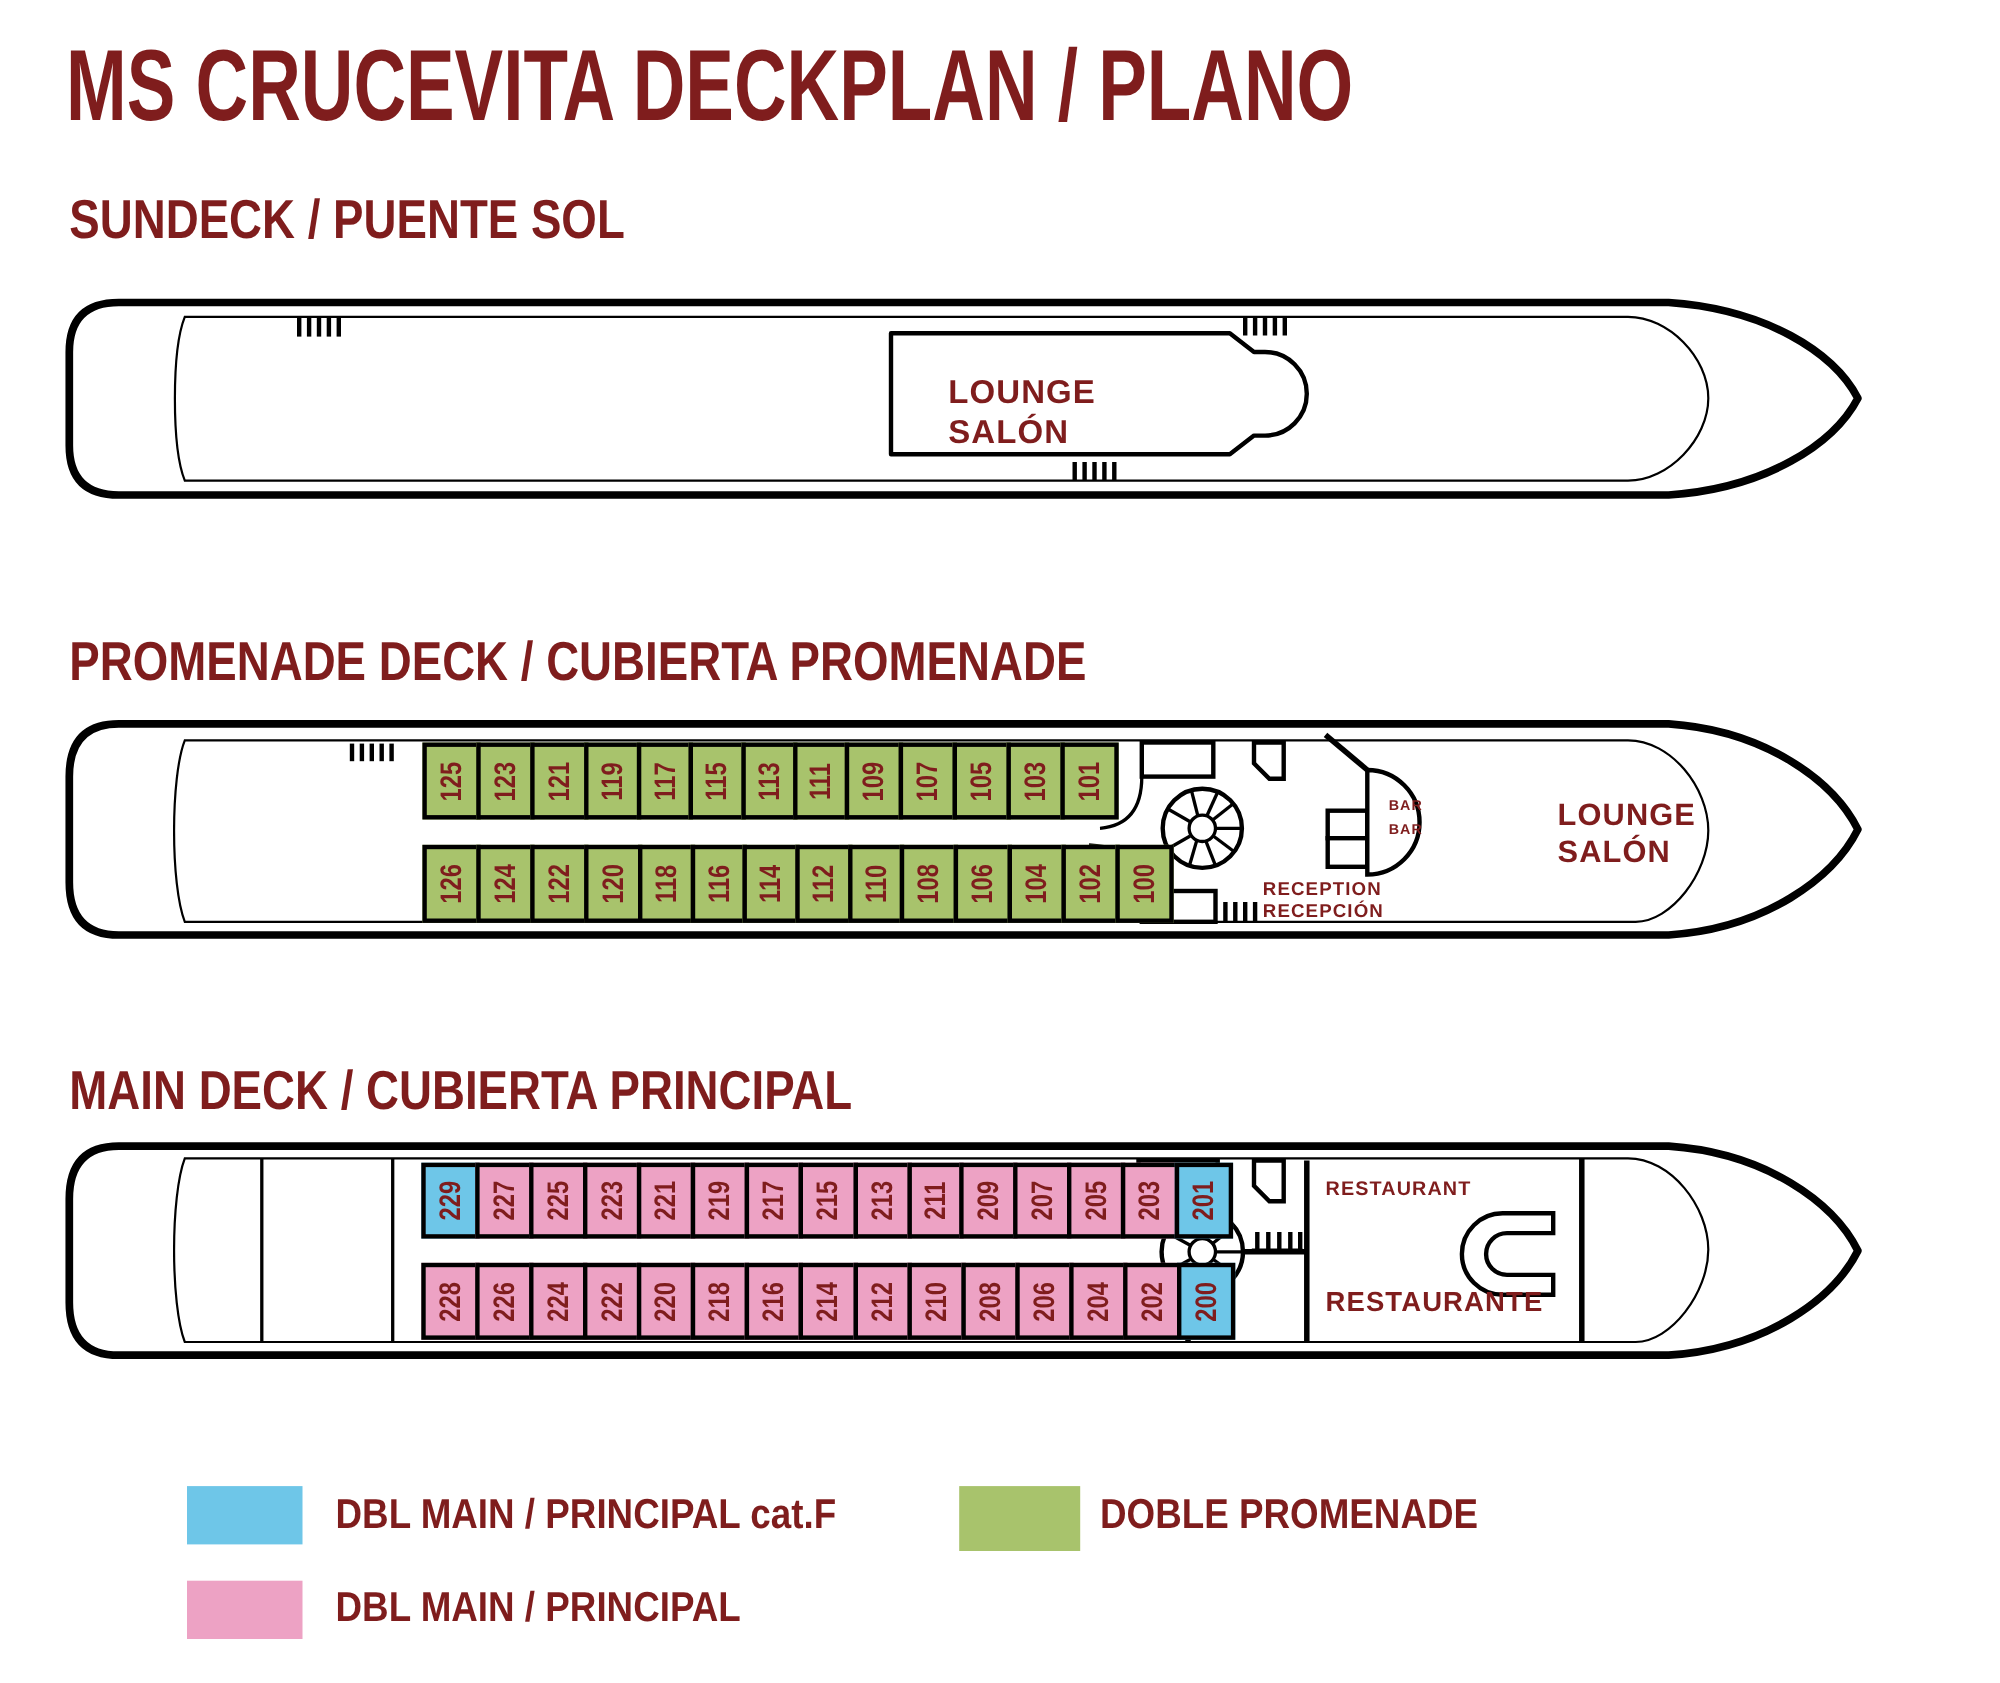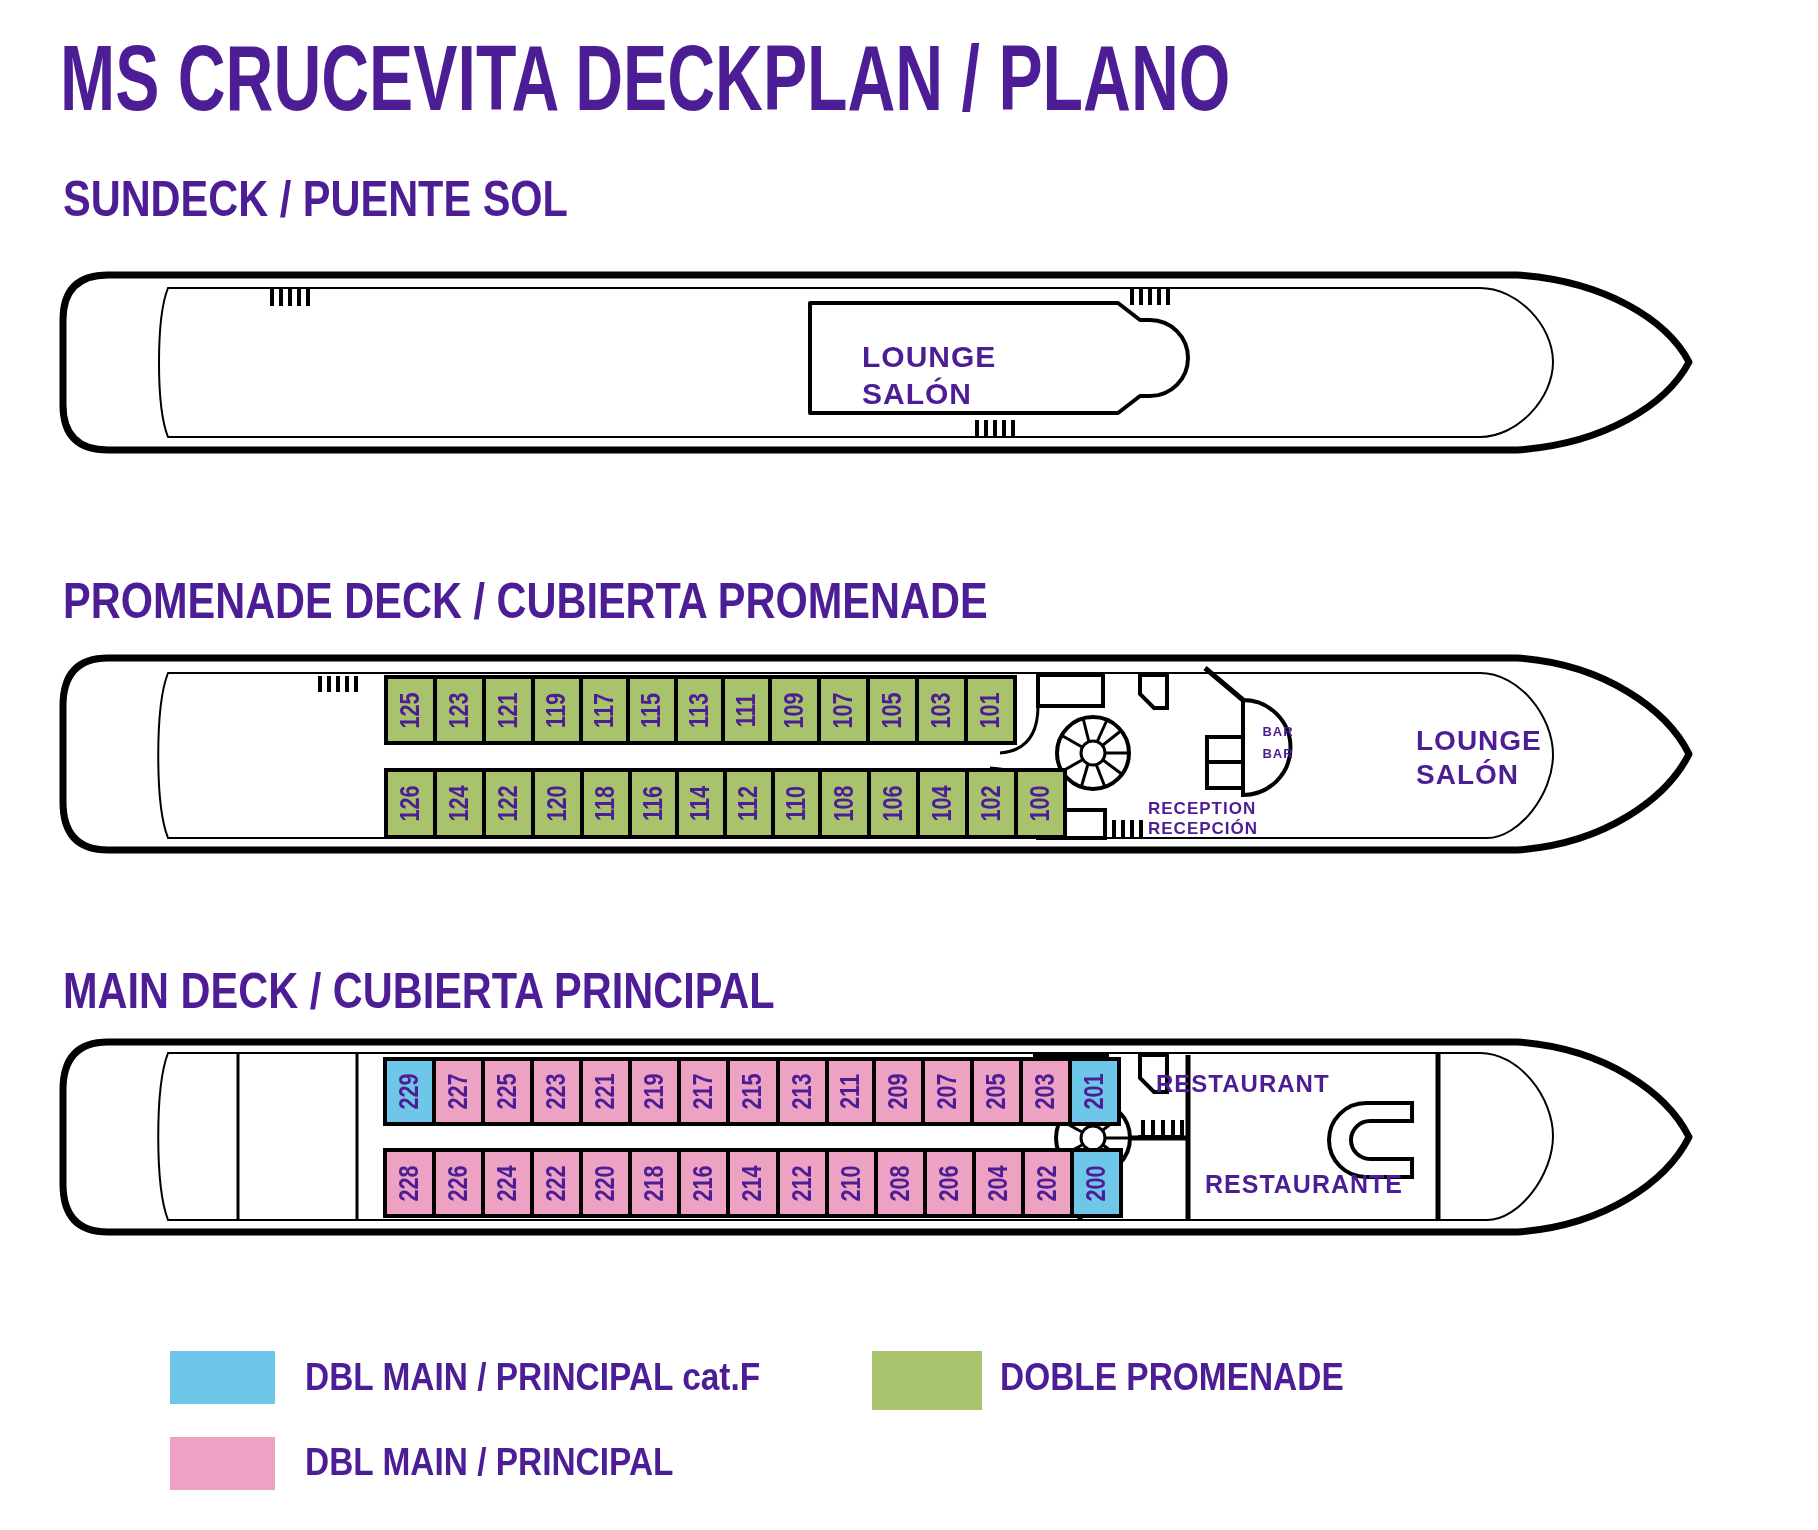--- a/index.html
+++ b/index.html
@@ -1,17 +1,17 @@
 <!DOCTYPE html>
 <html style="--catf: #6ec6e8; --main: #eda2c4; --prom: #a8c36c;"><head>
 <meta charset="utf-8">
 <style>
   html,body{margin:0;padding:0;background:#fff;}
   .canvas{position:relative;width:1818px;height:1530px;background:#ffffff;overflow:hidden;
-          font-family:"Liberation Sans", sans-serif;color:#4c1d95;}
+          font-family:"Liberation Sans", sans-serif;color:#7f1d1d;}
   .abs{position:absolute;}
   .title{font-size:92px;font-weight:700;line-height:1;white-space:nowrap;
          transform:scaleX(0.72);transform-origin:left top;letter-spacing:0;}
   .h2{font-size:50px;font-weight:700;line-height:1;white-space:nowrap;
       transform:scaleX(0.83);transform-origin:left top;}
   .plan-label{font-weight:700;white-space:pre-line;letter-spacing:1px;}
   .ship-svg{position:absolute;left:55px;}
   .cabin-row{position:absolute;display:flex;}
   .cabin{flex:1;border:4px solid #000;background:var(--prom,#a8c36c);
          display:flex;align-items:center;justify-content:center;box-sizing:border-box;}
@@ -333,21 +333,21 @@
         <span>204</span>
       </div>
       <div class="cabin main">
         <span>202</span>
       </div>
       <div class="cabin mainf">
         <span>200</span>
       </div>
     </div>
 
-  <div class="abs plan-label" style="left:1156px;top:1070px;font-size:24px;text-align:center;">RESTAURANT</div>
+  <div class="abs plan-label" style="left:1205px;top:1070px;font-size:18px;text-align:center;">RESTAURANT</div>
   <div class="abs plan-label" style="left:1205px;top:1170px;font-size:25px;">RESTAURANTE</div>
 
   <div class="swatch" style="left: 170px; top: 1351px; width: 105px; height: 53px; background: rgb(110, 198, 232);"></div>
   <div class="abs legend-label" style="left:305px;top:1358px;">DBL MAIN / PRINCIPAL cat.F</div>
 
   <div class="swatch" style="left: 170px; top: 1437px; width: 105px; height: 53px; background: rgb(237, 162, 196);"></div>
   <div class="abs legend-label" style="left:305px;top:1443px;">DBL MAIN / PRINCIPAL</div>
 
   <div class="swatch" style="left: 872px; top: 1351px; width: 110px; height: 59px; background: rgb(168, 195, 108);"></div>
   <div class="abs legend-label" style="left:1000px;top:1358px;">DOBLE PROMENADE</div>

